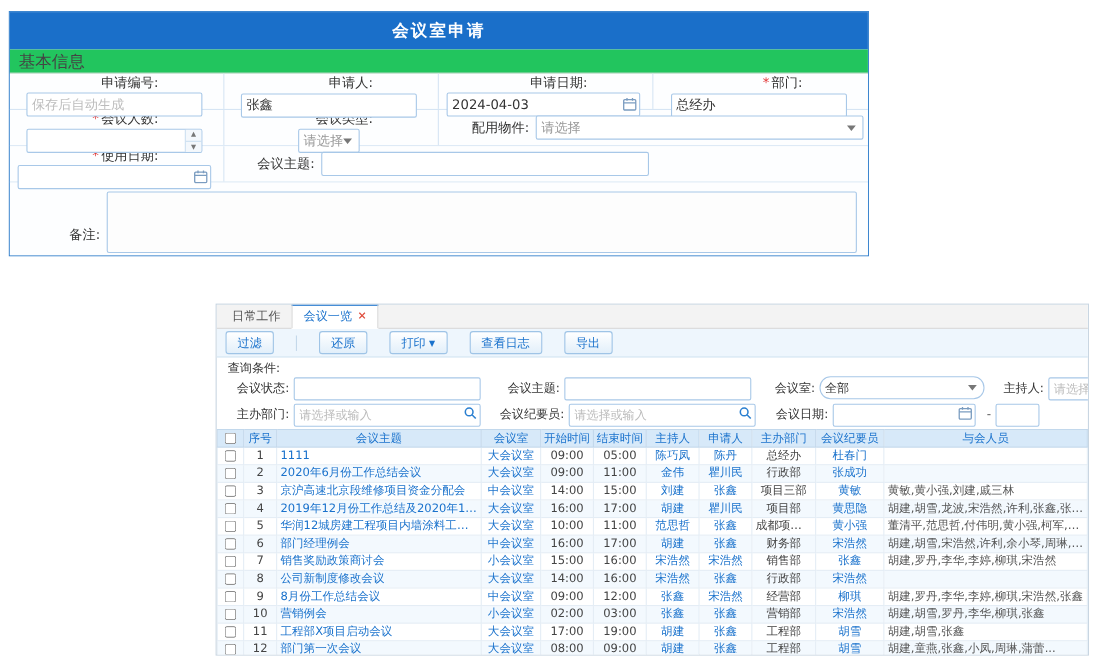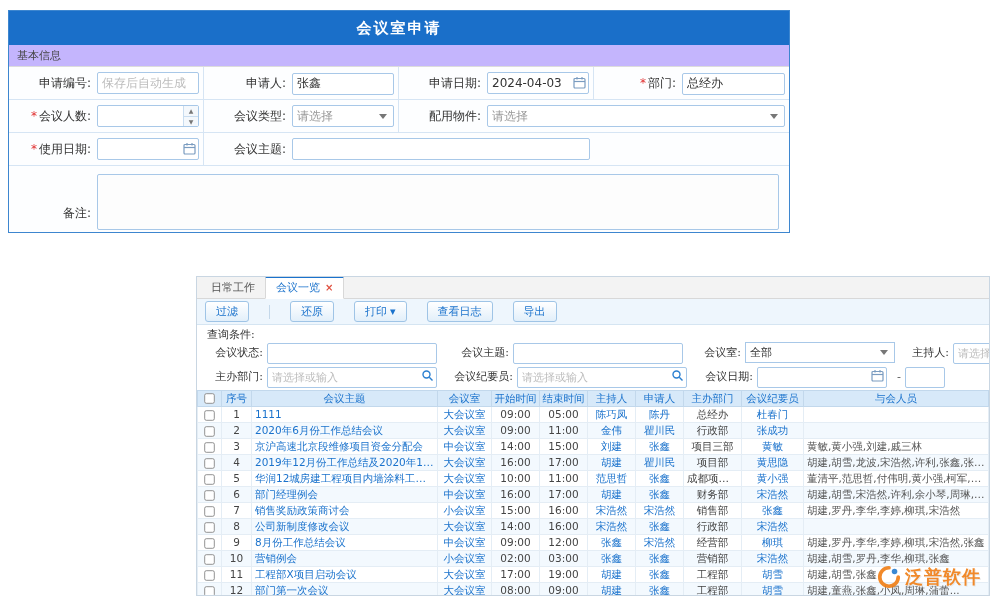--- a/index.html
+++ b/index.html
@@ -4,27 +4,27 @@
 <style>
   * { margin:0; padding:0; box-sizing:border-box; }
   html,body { width:1000px; height:600px; background:#fff; overflow:hidden;
               font-family:"DejaVu Sans","Liberation Sans",sans-serif; }
 
   
   .form-panel { position:absolute; left:8px; top:10px; width:782px; background:#fff;
                 border:1px solid #3d86cf; }
   .title-bar { height:34px; background:#1a6fc9; color:#fff; text-align:center;
                line-height:34px; font-size:15px; font-weight:bold; letter-spacing:2px; }
-  .section-bar { height:22px; background:#c4b5fd; border-bottom:1px solid #dcdcdc;
-                 font-size:11px; color:#444; line-height:22px; padding-left:8px; }
+  .section-bar { height:22px; background:#22c55e; border-bottom:1px solid #dcdcdc;
+                 font-size:15px; color:#444; line-height:22px; padding-left:8px; }
   .form-row { display:flex; border-bottom:1px solid #d6e5f4; background:#fdfeff; }
   .form-row:last-child { border-bottom:none; }
   .fcell { display:flex; align-items:center; border-right:1px solid #d6e5f4; height:32px; }
   .fcell:last-child { border-right:none;align-items:center; }
-  .w1 { width:195px; } .w2 { width:390px; } .wfull { width:100%; }
+  .w1 { width:195px;flex-direction:column; } .w2 { width:390px; } .wfull { width:100%; }
   .flabel { width:88px; flex:none; text-align:right; font-size:12px; color:#333; padding-right:6px; white-space:nowrap; }
   .star { color:#e03030; margin-right:2px; font-size:12px; }
   .iwrap { position:relative; flex:1; margin-right:4px; height:22px; }
   .iwrap input, .fselect {
       width:100%; height:22px; border:1px solid #a8c8e8; border-radius:2px;
       font-size:12px; padding:0 4px; color:#333; background:#fff; outline:none;
       font-family:inherit; }
   .iwrap input::placeholder { color:#bcbcbc; }
   .iwrap input.has-icon { padding-right:20px; }
   .cal-icon, .mag-icon { position:absolute; right:3px; top:4px; cursor:pointer; }
@@ -63,21 +63,21 @@
   .querybar { height:16px; font-size:11px; color:#333; padding:2px 10px 0; }
   .filters { padding:1px 10px 3px; display:flex; flex-direction:column; gap:3px; }
   .frow { display:flex; align-items:center; white-space:nowrap; }
   .flab { font-size:11px; color:#333; text-align:right; padding-right:4px; flex:none; }
   .lw60 { width:60px; } .lw66 { width:66px; } .lw52 { width:52px; } .lw48 { width:48px; } .lw70 { width:70px; }
   .fwrap { position:relative; height:21px; flex:none; margin-right:10px; }
   .fw170 { width:170px; } .fw130 { width:130px; } .fw60 { width:60px; } .fw40 { width:40px; }
   .fwrap input { width:100%; height:21px; border:1px solid #a8c8e8; border-radius:2px;
                  font-size:11px; padding:0 4px; color:#333; outline:none; font-family:inherit; }
   .fwrap input::placeholder { color:#bcbcbc; }
-  .lselect { width:150px; height:21px; border:1px solid #a8c8e8; border-radius:0; background:#fff;
+  .lselect { width:150px; height:21px; border:1px solid #a8c8e8; border-radius:10px; background:#fff;
              display:flex; align-items:center; justify-content:space-between; padding:0 4px;
              font-size:11px; color:#333; margin-right:10px; cursor:pointer; flex:none;font-family:Liberation Mono, monospace; }
   .fwrap .mag-icon, .fwrap .cal-icon { top:3px; }
   .dash { font-size:11px; color:#555; margin-right:4px; }
 
   table { width:100%; border-collapse:collapse; table-layout:fixed; font-size:10.5px; }
   th { background:#d7e9f9; color:#1a72cc; font-weight:normal; border:1px solid #c2d8ec;
        height:16px; padding:0 2px; white-space:nowrap; overflow:hidden; cursor:pointer; }
   td { border:1px solid #e4edf5; height:15px; line-height:15px; padding:0 3px;
        white-space:nowrap; overflow:hidden; text-overflow:ellipsis; color:#444; }
@@ -446,20 +446,13 @@
           <td class="c-time">09:00</td>
           <td class="c-name">胡建</td>
           <td class="c-name">张鑫</td>
           <td class="c-dept">工程部</td>
           <td class="c-name">胡雪</td>
           <td class="c-attendees">胡建,童燕,张鑫,小凤,周琳,蒲蕾...</td>
         </tr>
       </tbody>
   </table>
 
-  <div class="watermark">
-    <svg width="24" height="24" viewBox="0 0 26 26">
-        <path d="M13 3 a10 10 0 1 0 10 10" stroke="#f08018" stroke-width="4" fill="none" stroke-linecap="round"></path>
-        <circle cx="19" cy="7" r="3" fill="#2a7fd0"></circle>
-      </svg>
-    <span class="wm-text">泛普软件</span>
-  </div>
 </div>
 
 </body></html>

